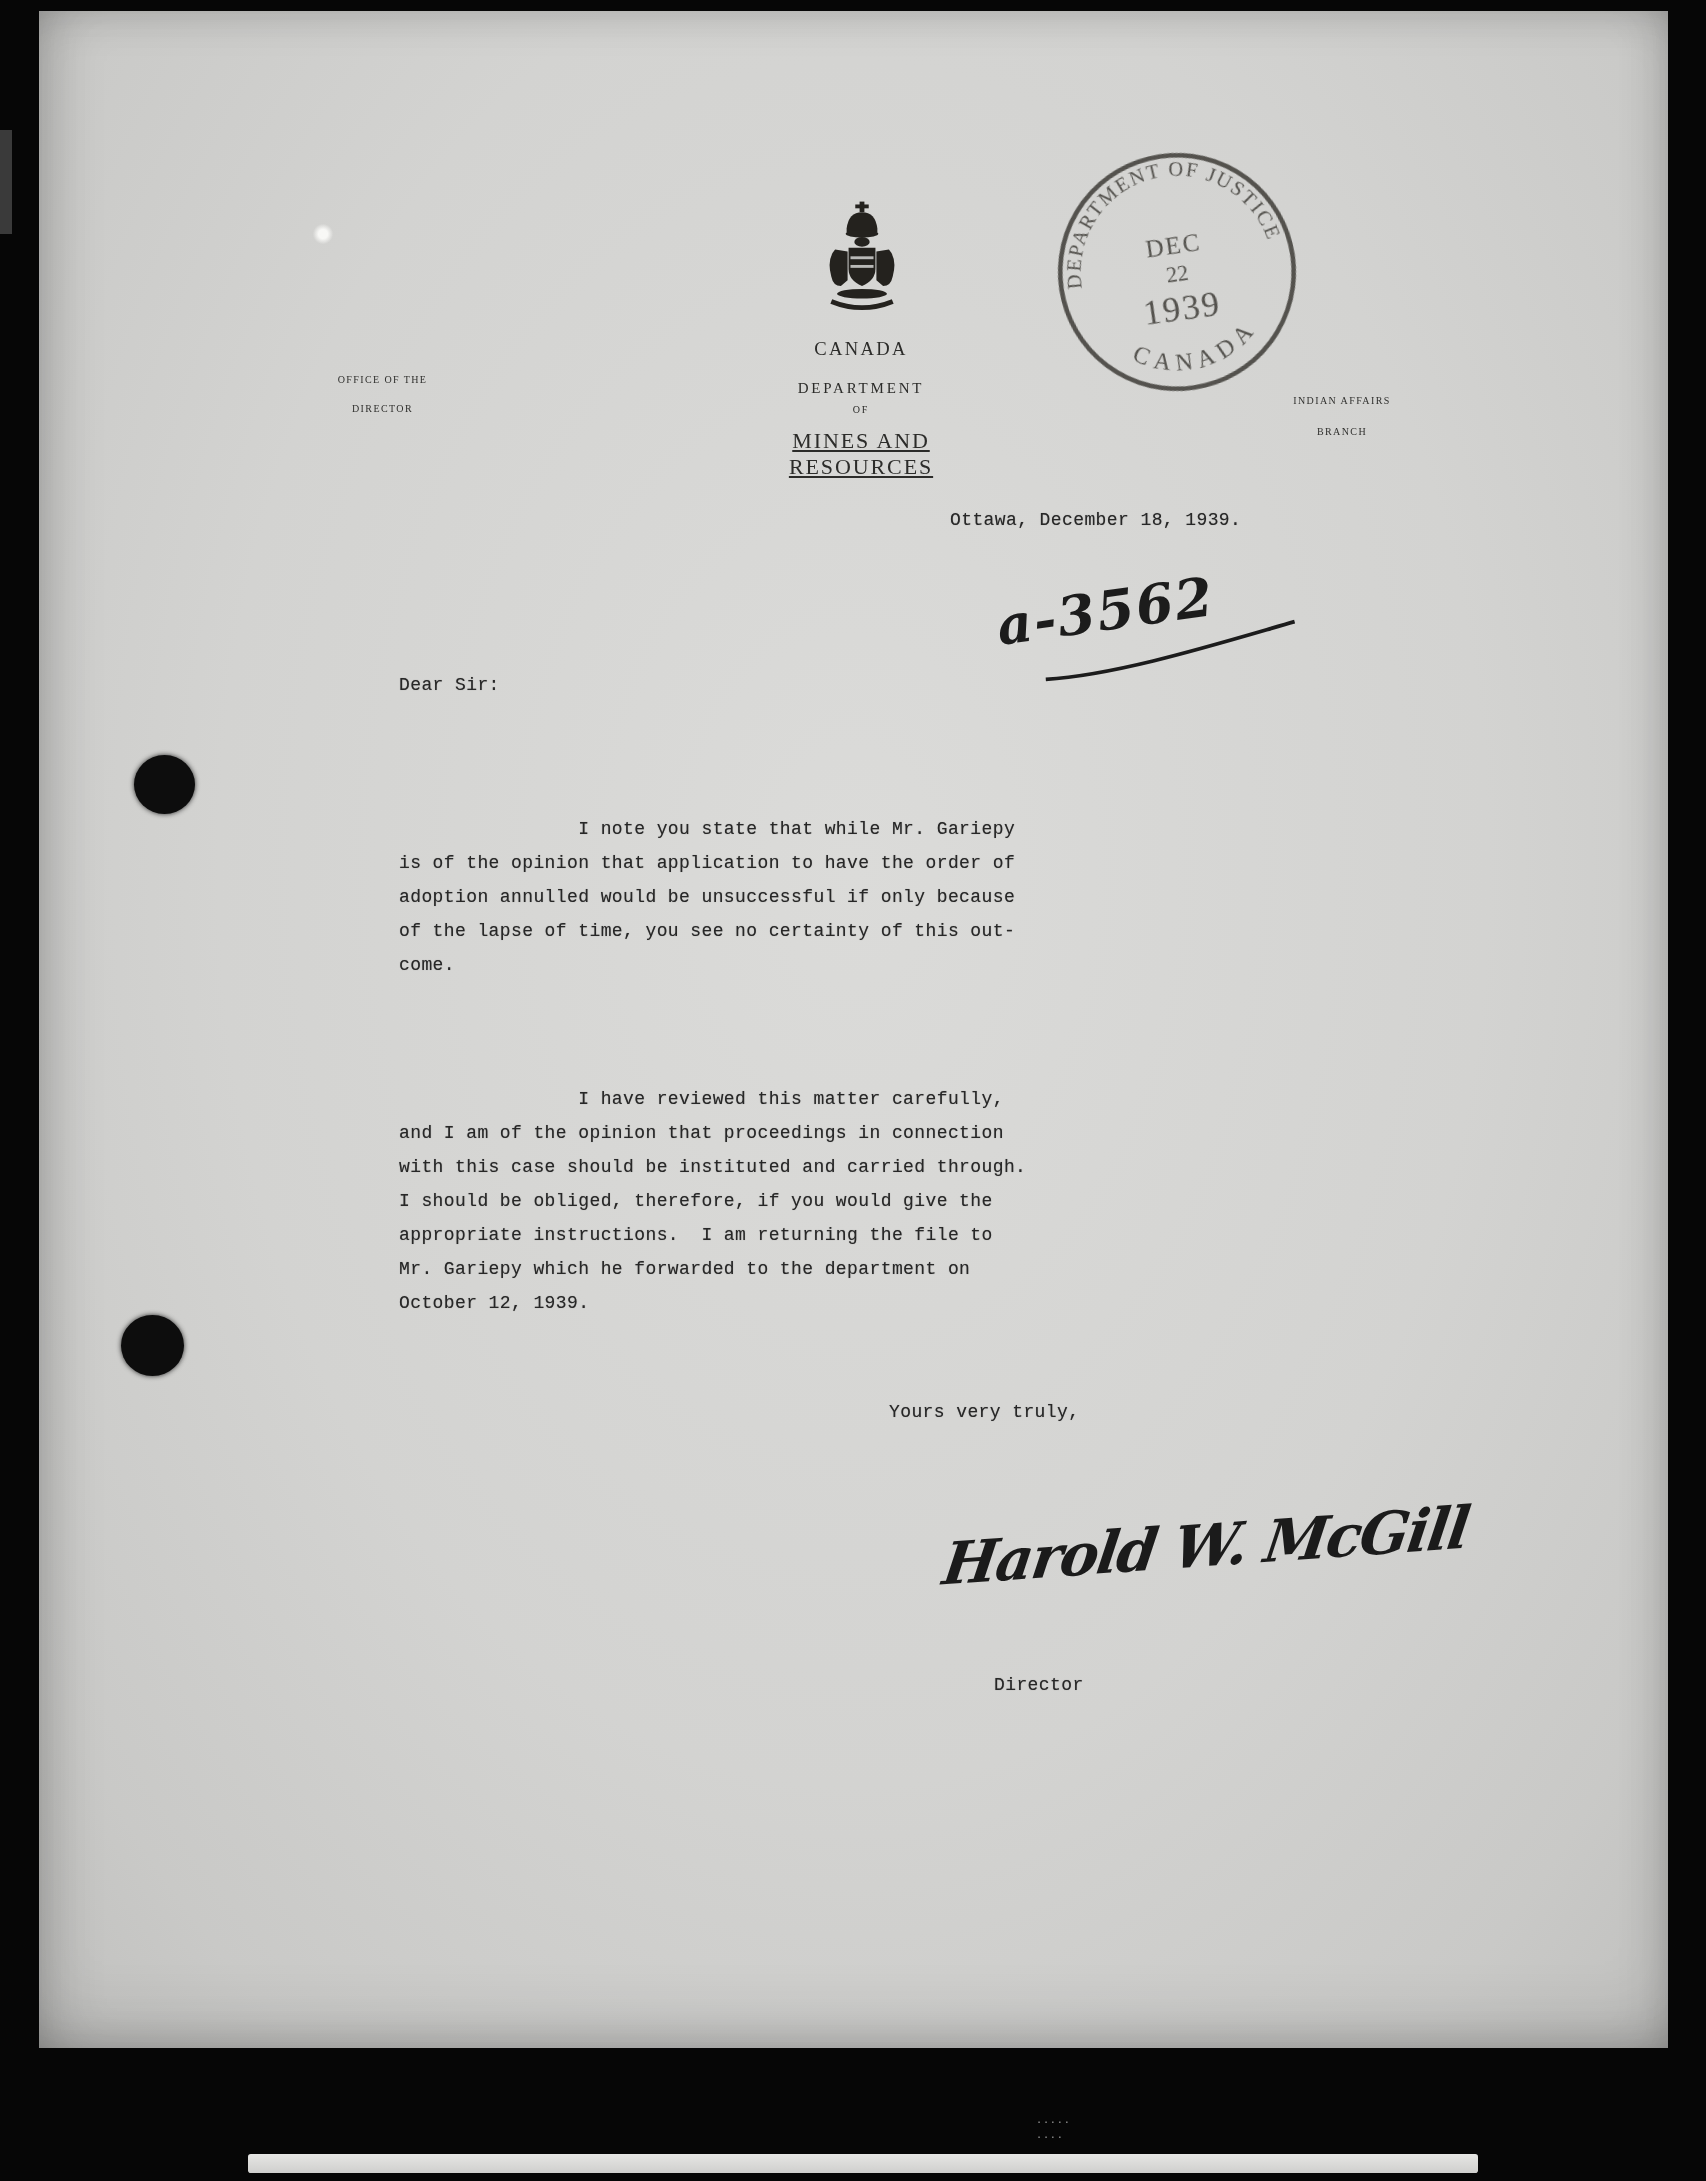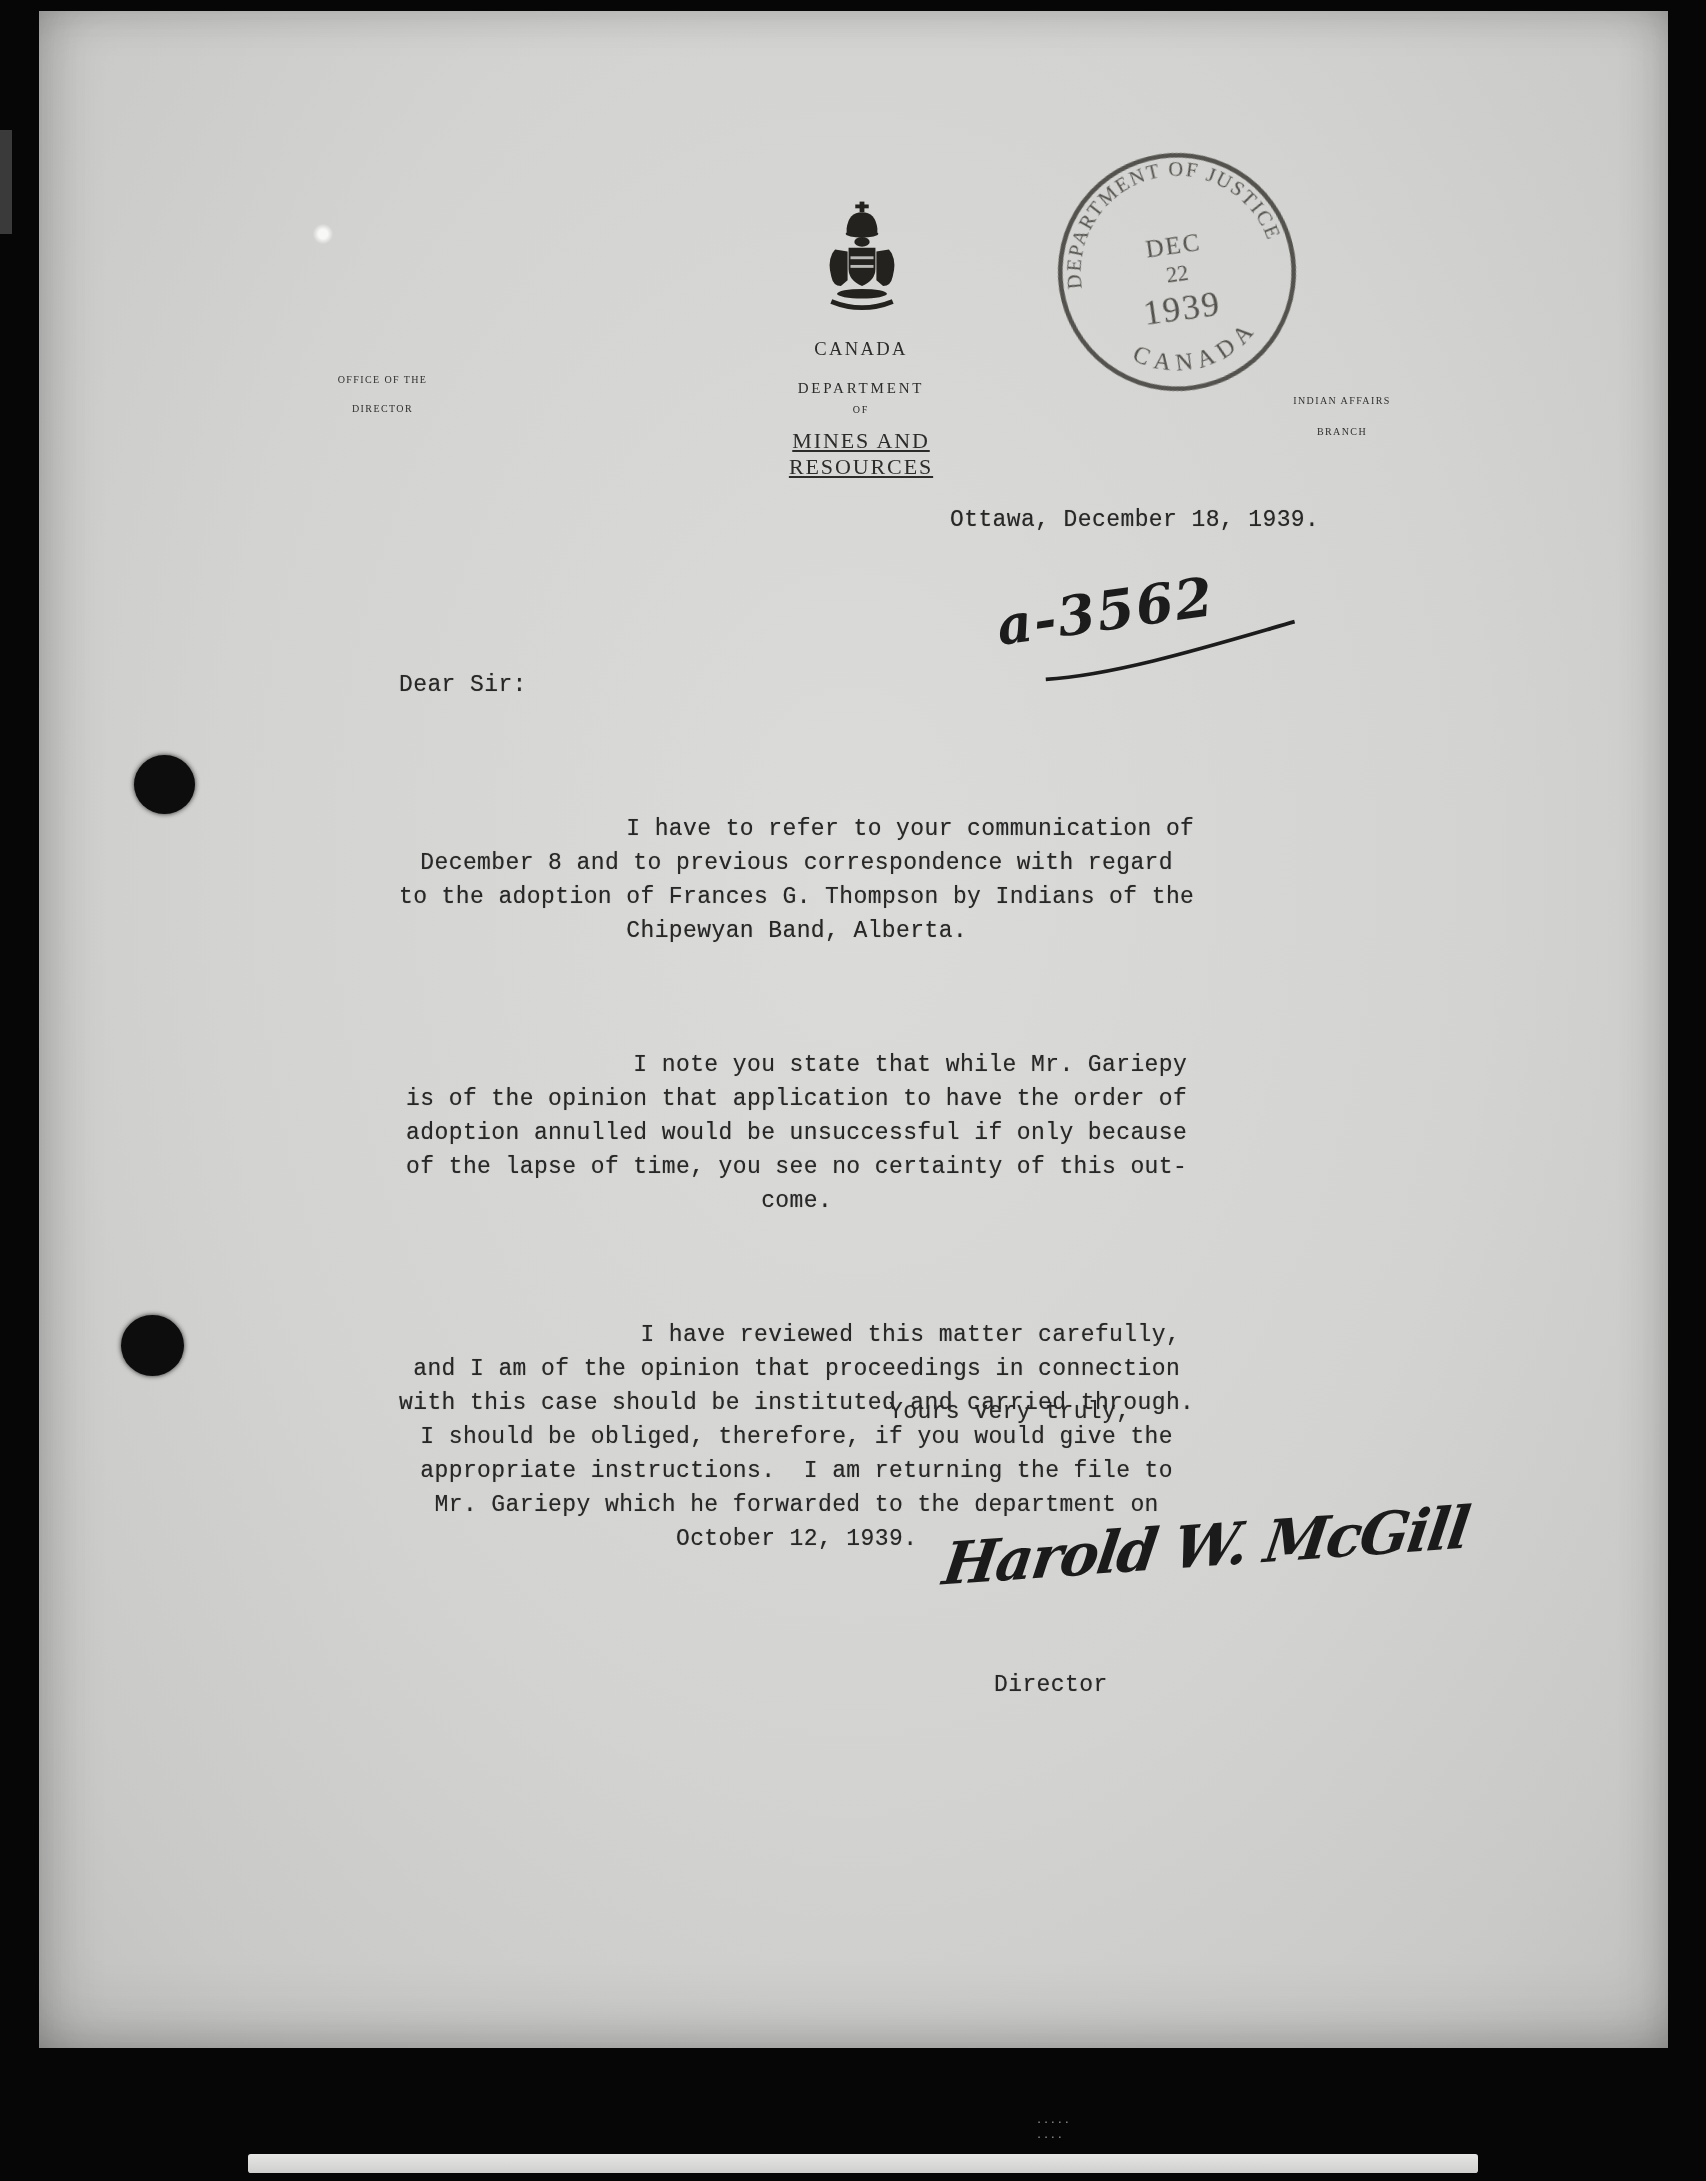--- a/index.html
+++ b/index.html
@@ -17,22 +17,22 @@
     box-shadow:
       inset 28px 0 65px -28px rgba(0,0,0,.22),
       inset -23px 0 56px -28px rgba(0,0,0,.18),
       inset 0 -37px 83px -37px rgba(0,0,0,.24),
       inset 0 23px 56px -28px rgba(0,0,0,.12);
   }
   .page > div, .page > svg { position:absolute; }
 
   .mono {
     font-family:"Liberation Mono","DejaVu Sans Mono",monospace;
-    font-size:23px; line-height:34px; letter-spacing:0.4px;
-    color:#272727; text-shadow:0 0 0.9px rgba(35,35,35,.45);text-align:center;
+    font-size:18px; line-height:34px; letter-spacing:0.4px;
+    color:#272727; text-shadow:0 0 0.9px rgba(35,35,35,.45);
   }
   .lh-caps {
     font-family:"Liberation Serif",serif; font-size:10px;
     letter-spacing:1.4px; color:#30302e; white-space:pre-line; text-align:center;
   }
   .office { left:232px; top:354px; width:223px; line-height:29px; }
   .branch { left:1187px; top:374px; width:232px; line-height:31px; }
 
   .arms { left:775px; top:190px; width:96px; height:126px; }
 
@@ -146,24 +146,20 @@
     <div class="filenum">
       <span>a-3562</span>
       <svg class="flourish" viewBox="0 0 280 32" preserveAspectRatio="none">
         <path d="M2,26 C80,32 190,14 276,2" stroke="#1c1c1c" stroke-width="4" fill="none"></path>
       </svg>
     </div>
 
     <div class="salutation mono">Dear Sir:</div>
 
     <div class="body-text mono">
-      <div class="para">                I have to refer to your communication of
-December 8 and to previous correspondence with regard
-to the adoption of Frances G. Thompson by Indians of the
-Chipewyan Band, Alberta.</div>
       <div class="para">                I note you state that while Mr. Gariepy
 is of the opinion that application to have the order of
 adoption annulled would be unsuccessful if only because
 of the lapse of time, you see no certainty of this out-
 come.</div>
       <div class="para">                I have reviewed this matter carefully,
 and I am of the opinion that proceedings in connection
 with this case should be instituted and carried through.
 I should be obliged, therefore, if you would give the
 appropriate instructions.  I am returning the file to

